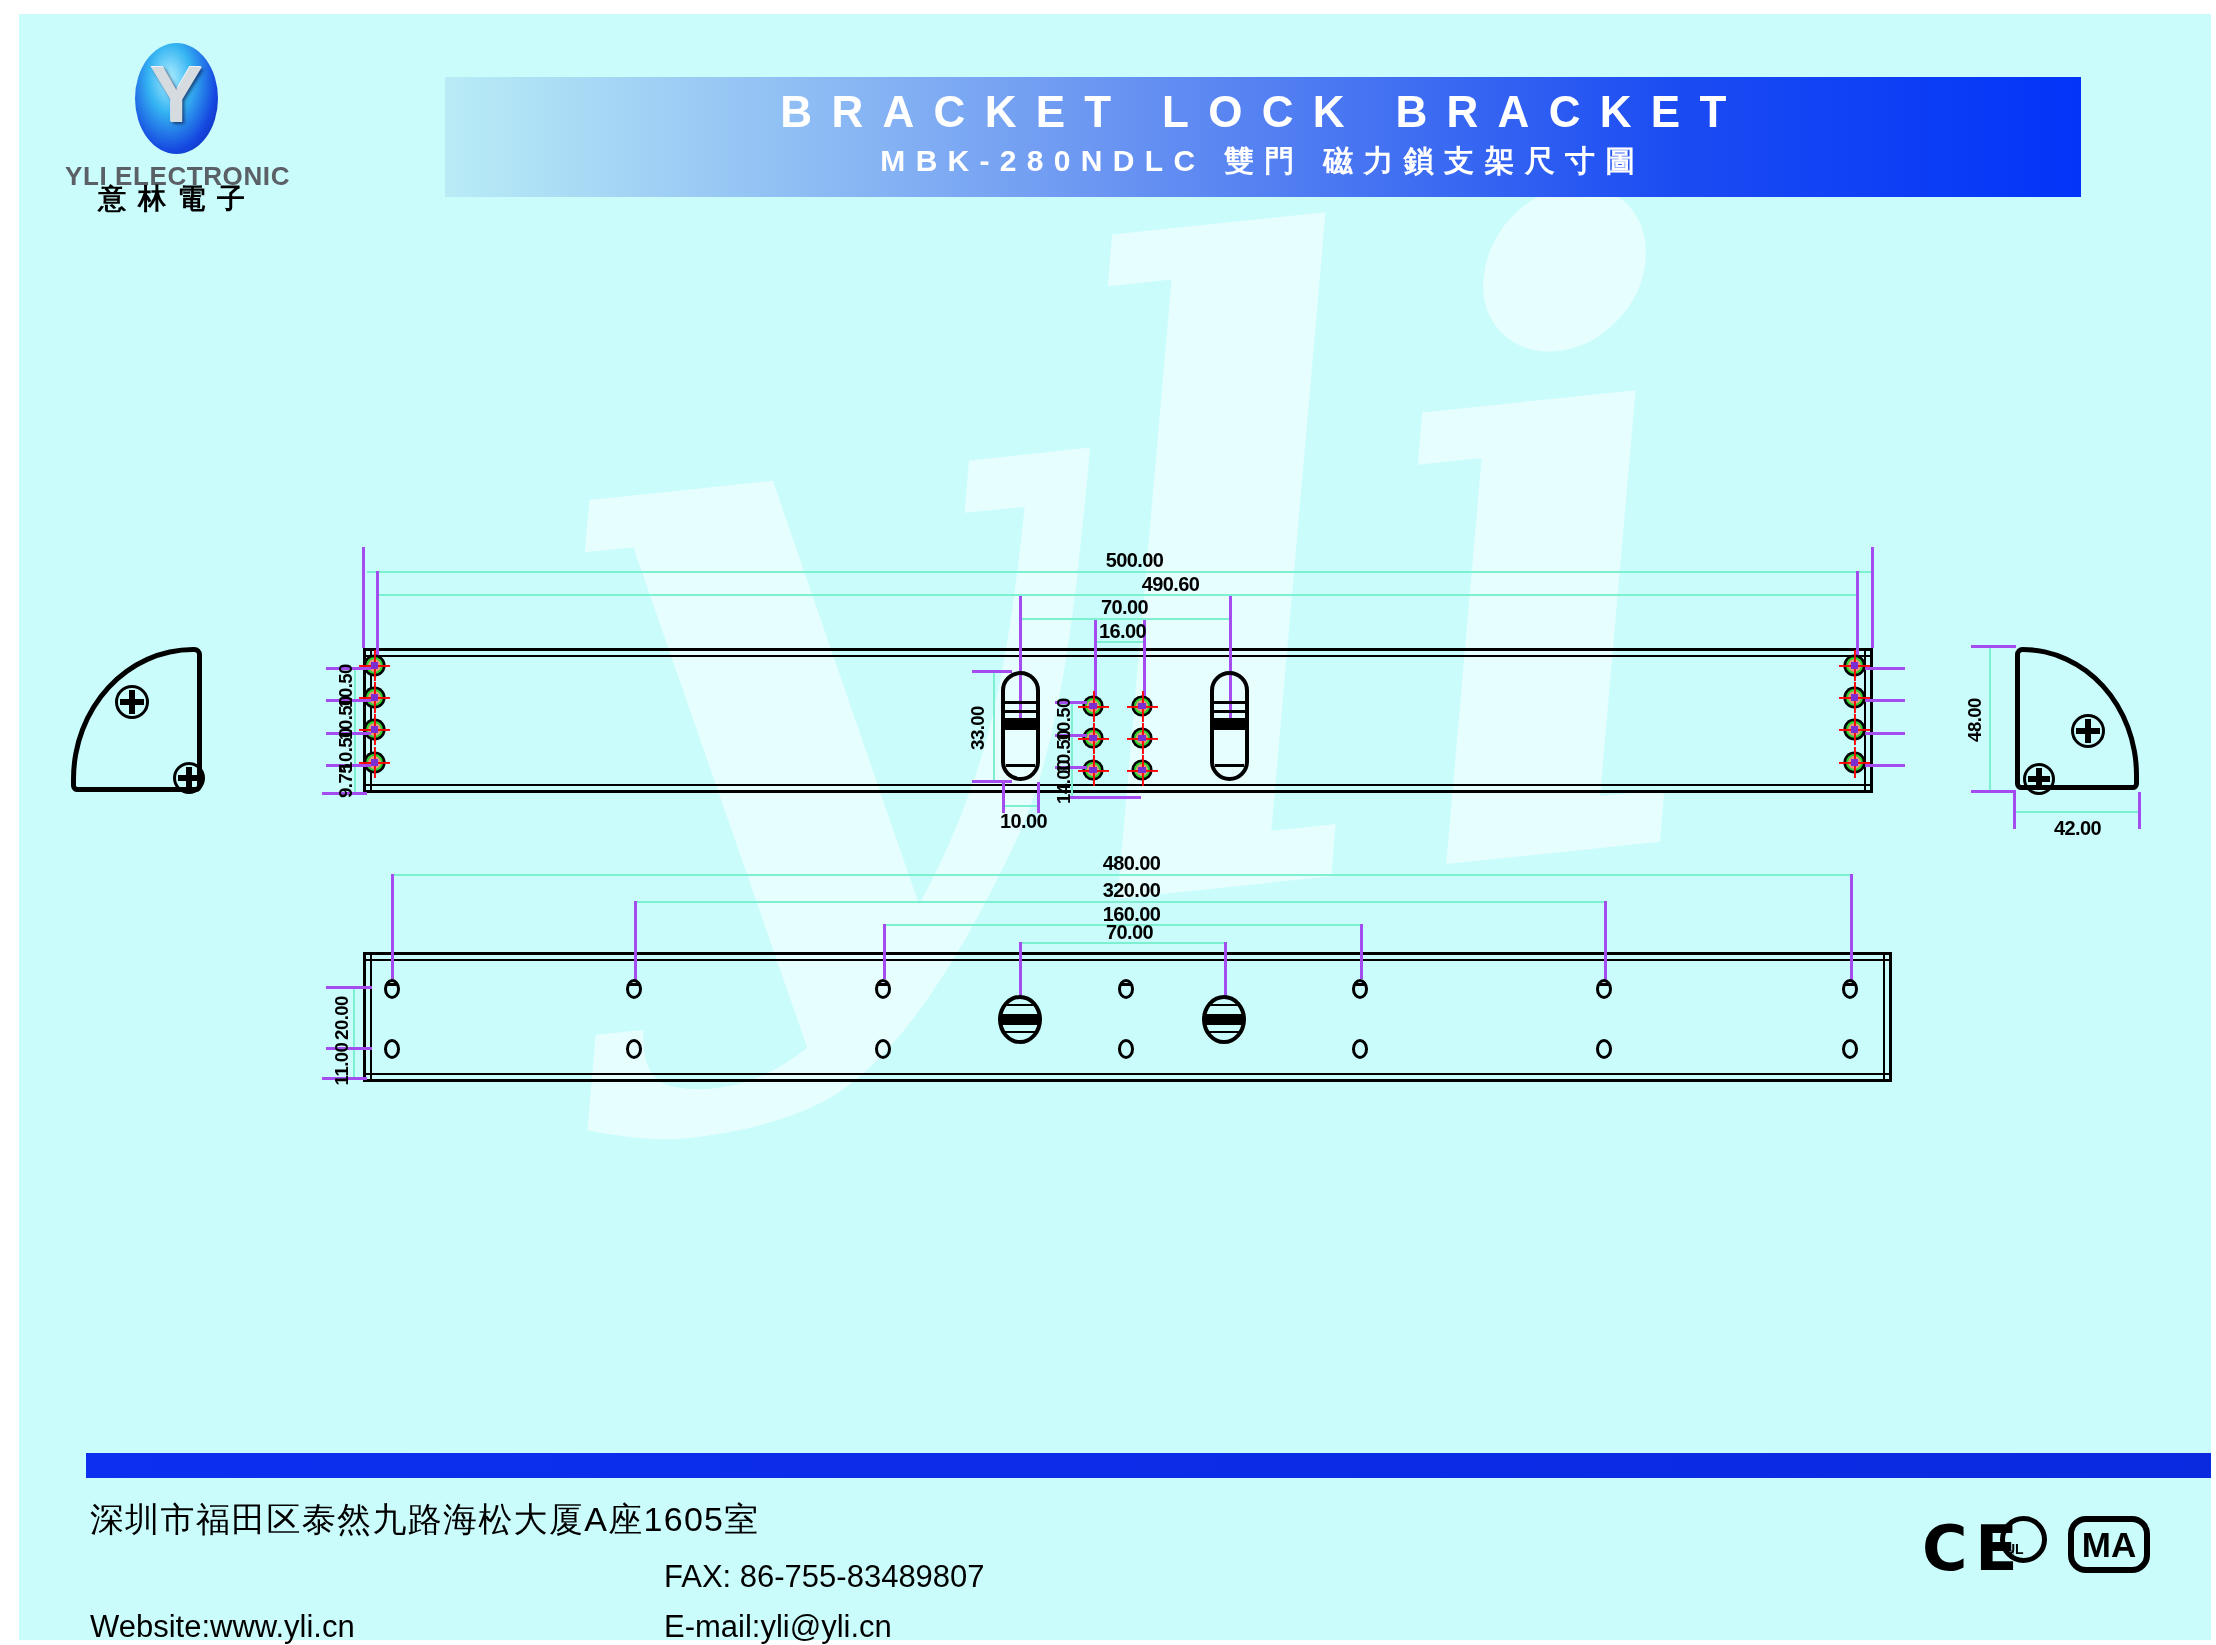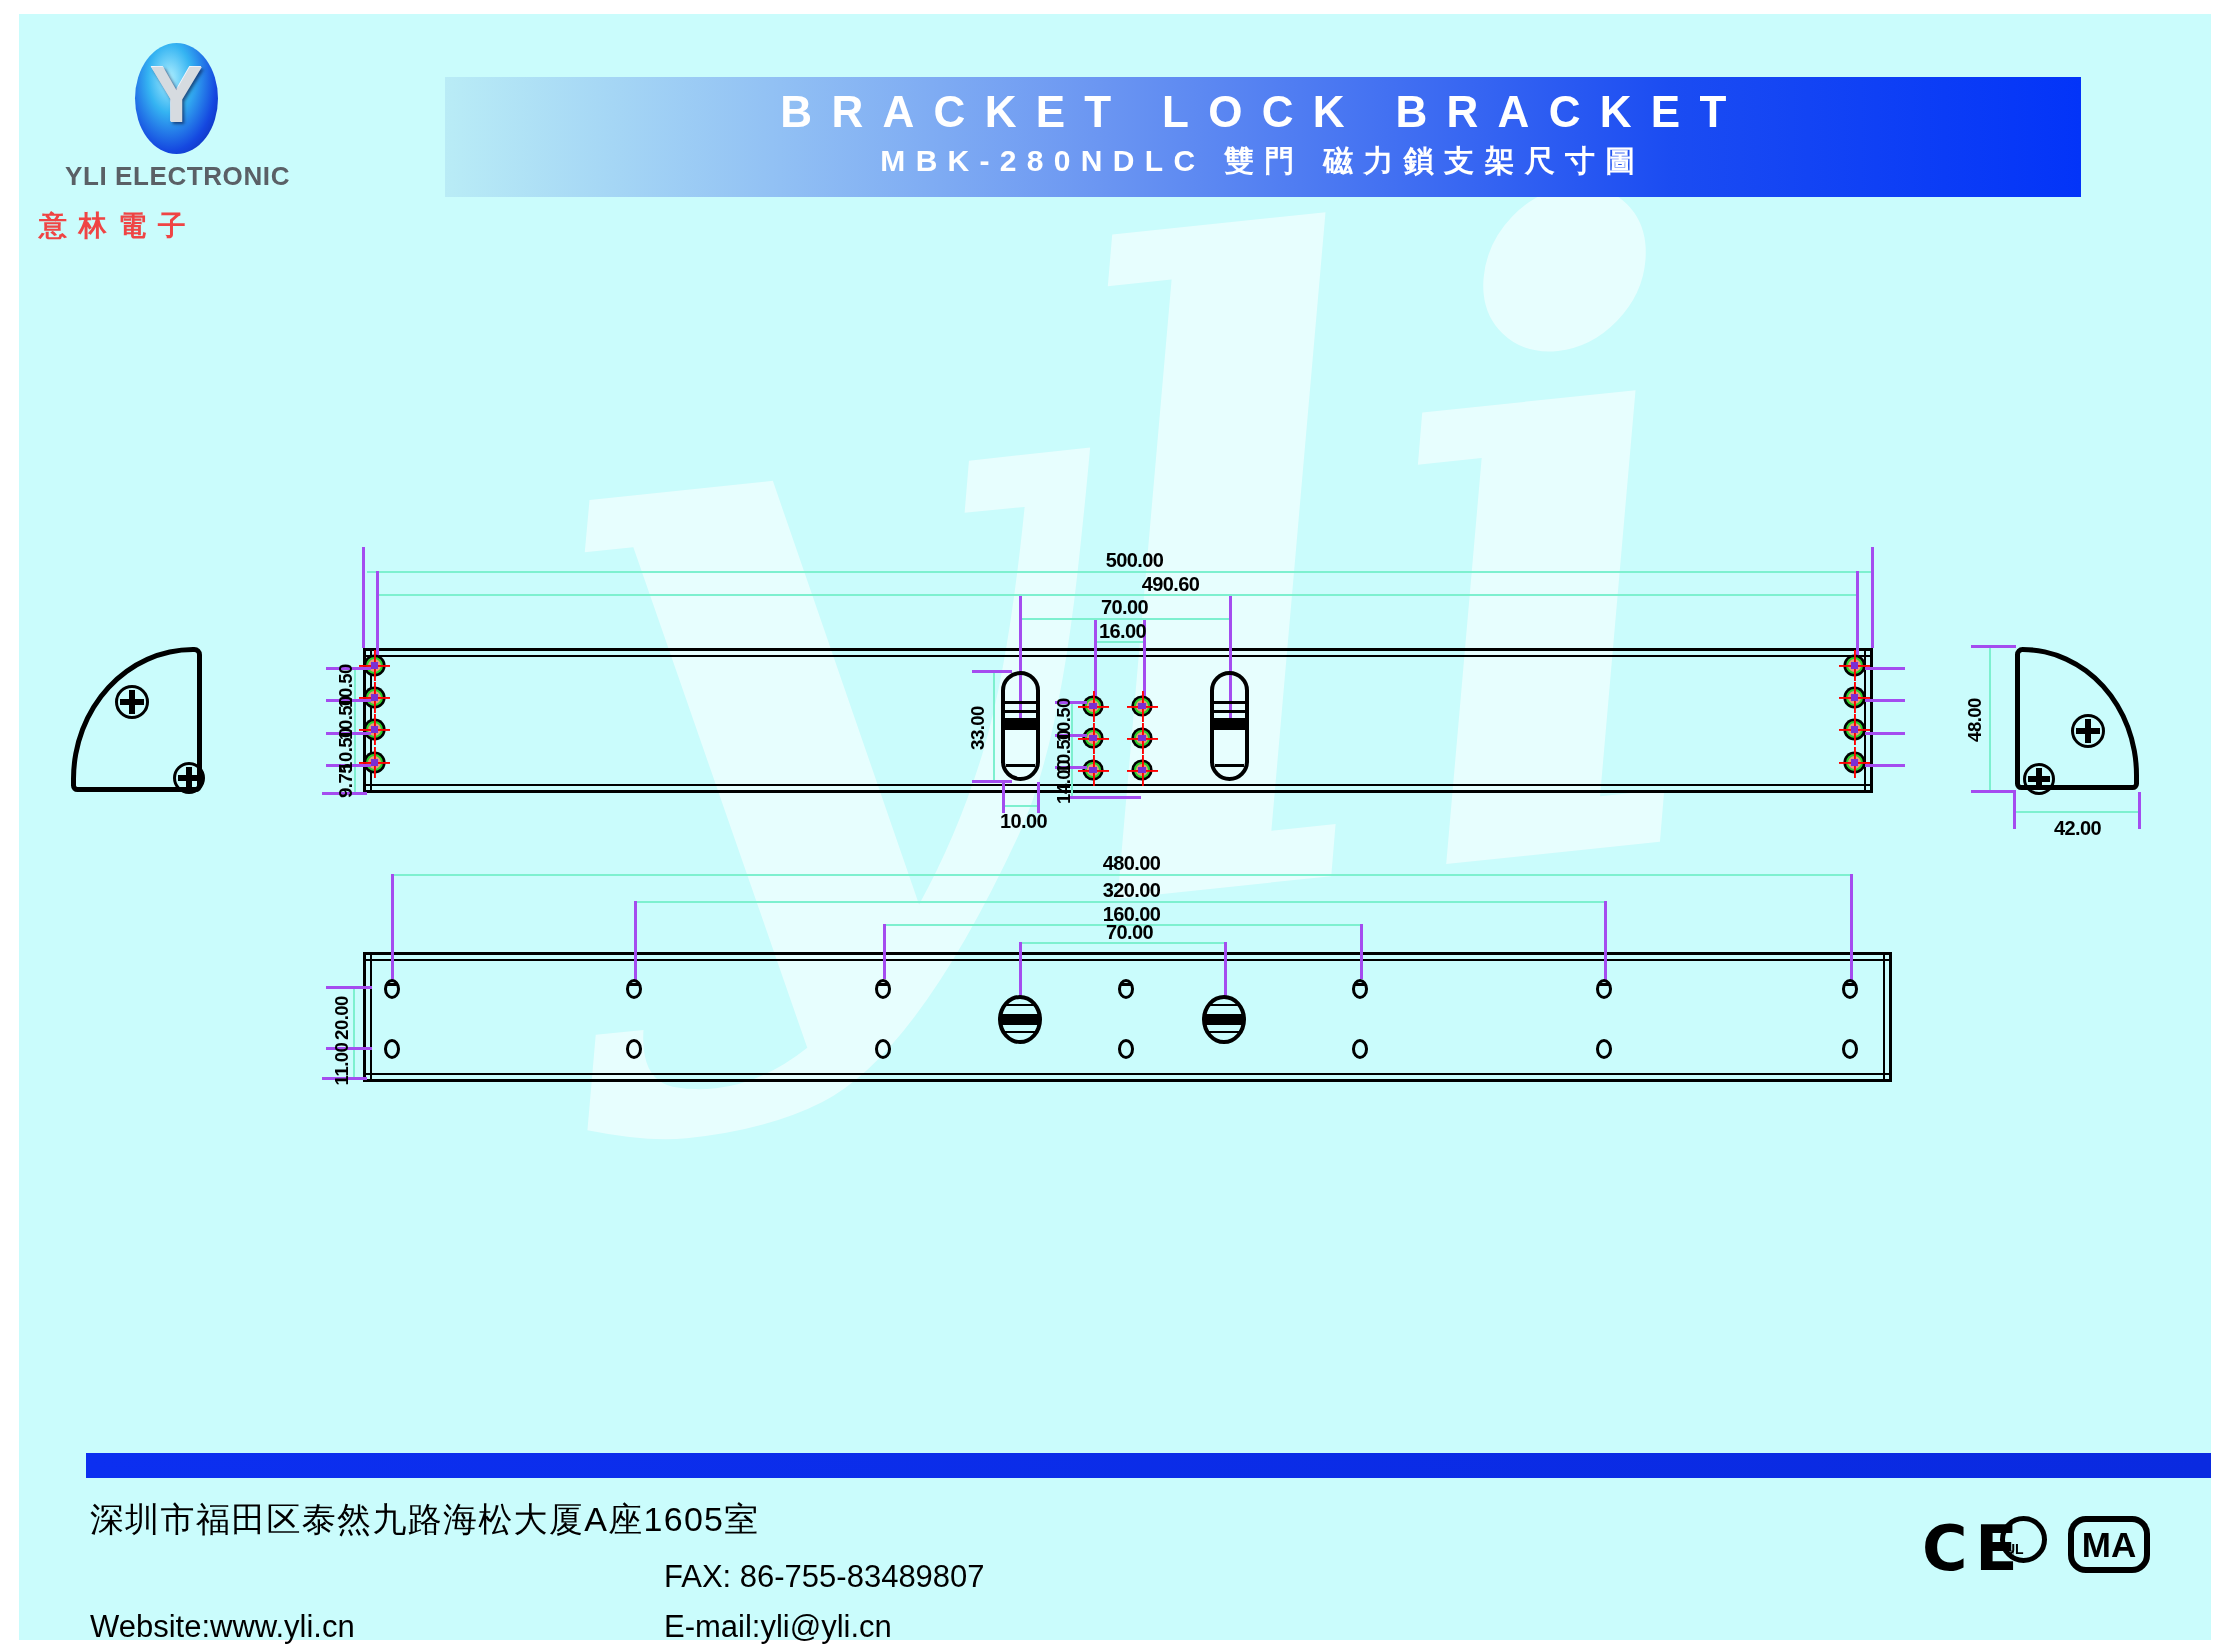--- a/index.html
+++ b/index.html
@@ -10,22 +10,22 @@
       font-family:"DejaVu Serif",serif;font-style:italic;font-weight:bold;
       font-size:870px;line-height:1.25;color:rgba(255,255,255,0.55);
       transform:rotate(-6deg);pointer-events:none;}
   
   .orb{position:absolute;left:135px;top:43px;width:83px;height:111px;border-radius:50%;z-index:2;
        background:radial-gradient(ellipse at 42% 32%, #aeefff 0%, #35b4f2 32%, #1547e0 68%, #081c96 100%);}
   .orb .y{position:absolute;left:0;top:6.4px;width:100%;text-align:center;font-weight:bold;font-size:80px;
        color:#d6dbe0;text-shadow:1.9px 1.9px 3.2px rgba(10,20,70,.65), -0.6px -0.6px 0.6px #f4f8ff;}
   .logoname{position:absolute;left:39px;top:161px;width:277px;text-align:center;z-index:2;
        font-weight:bold;font-size:26px;letter-spacing:0.6px;color:#5a6066;}
-  .logocn{position:absolute;left:39px;top:207px;width:277px;z-index:2;
-       font-weight:bold;font-size:28px;letter-spacing:11.6px;color:#ef4444;}
+  .logocn{position:absolute;left:39px;top:180px;width:277px;text-align:center;z-index:2;
+       font-weight:bold;font-size:28px;letter-spacing:11.6px;color:#000000;}
   
   .banner{position:absolute;left:445px;top:77px;width:1636px;height:120px;z-index:2;
        background:linear-gradient(90deg,#b9ecf6 0%,#6b96f2 40%,#1b4cf2 75%,#0334f8 100%);
        text-align:center;color:#ffffff;}
   .banner .t1{margin-top:10.3px;font-weight:bold;font-size:44px;letter-spacing:19.3px;}
   .banner .t2{margin-top:3.9px;font-weight:bold;font-size:30px;letter-spacing:10.3px;}
   
   .plate{position:absolute;border:3.9px solid #000;z-index:2;}
   .ln{position:absolute;background:#000;}
   .dl{position:absolute;background:#7DF0CF;z-index:2;}

